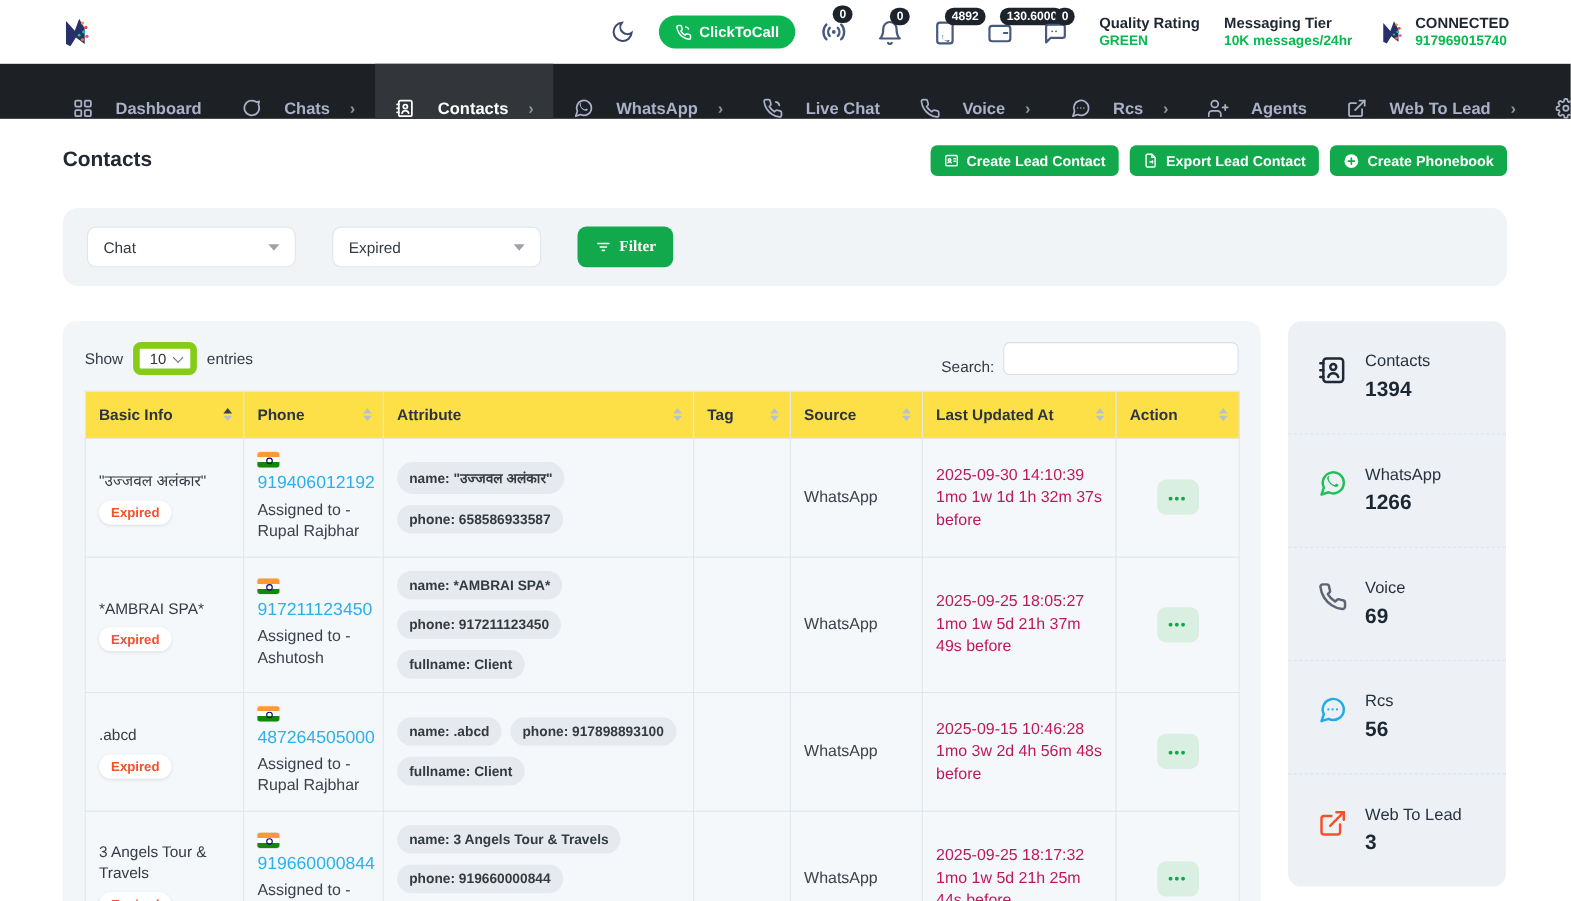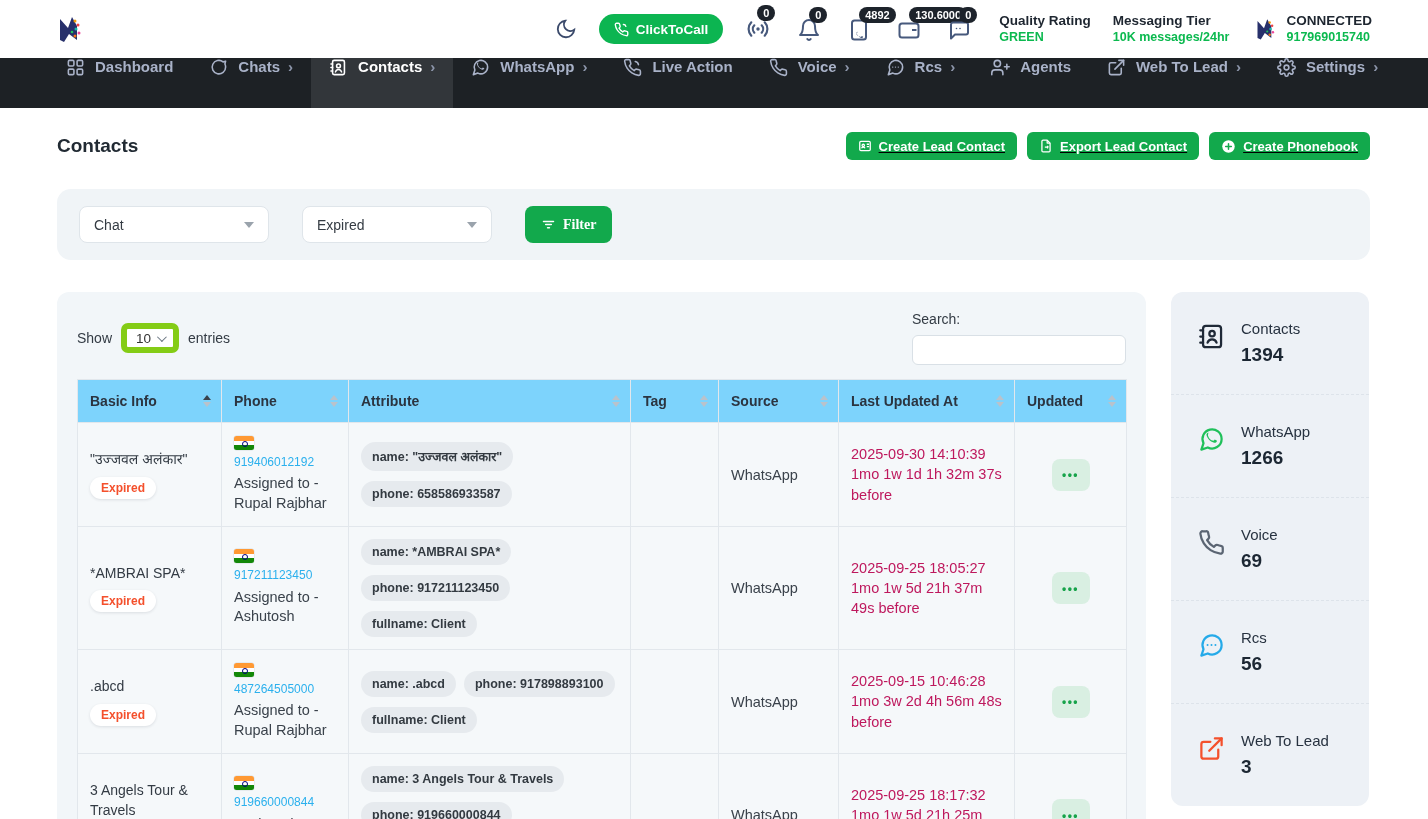--- a/index.html
+++ b/index.html
@@ -19,30 +19,30 @@
   .ibadge .badge { position:absolute; top:-11px; left:12px; background:#1d232b; color:#fff;
     font-size:11px; font-weight:700; border-radius:999px; padding:2px 6px; white-space:nowrap; line-height:1.1; }
   .status-block { line-height:1.25; }
   .status-block .lbl { font-size:13.5px; font-weight:700; color:#1e2630; }
   .status-block .val { font-size:12.5px; font-weight:700; color:#0bb94f; }
   .connected { display:flex; align-items:center; gap:9px; }
   .mini-brand { width:26px; height:26px; }
 
   
   .nav { height:50px; background:#1d2125; display:flex; align-items:stretch; padding-left:48px; }
-  .nav-item { display:flex; align-items:flex-start; gap:10px; color:#a9b2c8; font-size:15px; font-weight:600;
+  .nav-item { display:flex; align-items:flex-end; gap:20px; color:#a9b2c8; font-size:15px; font-weight:600;
     padding:0 18px; cursor:pointer; white-space:nowrap; }
   .nav-item .nicon { width:19px; height:19px; }
   .nav-item .chev { font-size:15px; color:#8d96ab; margin-left:-2px; }
   .nav-item.is-active { background:#32363a; color:#fff; font-weight:700; }
 
   
   .page-head { display:flex; align-items:center; padding:24px 58px 0 57px; }
   .page-title { font-size:19px; font-weight:700; color:#212a33; }
-  .head-actions { margin-left:auto; display:flex; gap:10px;text-decoration:underline; }
+  .head-actions { margin-left:auto; display:flex; gap:10px; }
   .g-btn { display:flex; align-items:center; gap:7px; background:#12a94c; color:#fff; border:none;
     border-radius:6px; height:28px; padding:0 12px; font-size:13px; font-weight:700; cursor:pointer; }
 
   
   .filter-card { margin:29px 58px 0 57px; background:#f0f4f7; border-radius:14px; height:71px;
     display:flex; align-items:center; padding:0 22px; gap:33px; }
   .select { width:190px; height:37px; background:#fff; border:1px solid #dfe5ea; border-radius:8px;
     display:flex; align-items:center; padding:0 14px; font-size:14px; color:#343b43; cursor:pointer; }
   .select .caret { margin-left:auto; width:0; height:0; border-left:5px solid transparent;
     border-right:5px solid transparent; border-top:6px solid #9aa3ac; }
@@ -50,48 +50,48 @@
     border-radius:8px; height:37px; padding:0 16px; font-size:14px; font-weight:700; cursor:pointer;font-family:Liberation Serif, serif; }
 
   
   .main { display:flex; gap:25px; padding:32px 58px 0 57px; align-items:flex-start; }
   .table-card { width:1089px; background:#f2f6f9; border-radius:12px; padding:19px 20px; }
   .controls { display:flex; align-items:center; font-size:14px; color:#333b44; margin-bottom:14px; }
   .len-select { width:58px; height:30px; background:#fff; border:6px solid #84cc16; border-radius:7px;
     display:flex; align-items:center; padding:0 9px; margin:0 9px; font-size:13.5px; color:#333; cursor:pointer; }
   .len-select .vchev { margin-left:auto; width:7px; height:7px; border-right:1.7px solid #6b7682;
     border-bottom:1.7px solid #6b7682; transform:rotate(45deg) translateY(-2px); }
-  .search-wrap { margin-left:auto; display:flex; align-items:flex-start; gap:8px;flex-direction:column; }
+  .search-wrap { margin-left:auto; display:flex; align-items:flex-end; gap:8px; }
   .search-input { width:214px; height:30px; background:#fff; border:1px solid #d9e0e6; border-radius:6px;
     padding:0 10px; font-size:13.5px; outline:none; }
 
   table { border-collapse:collapse; width:1049px; table-layout:fixed; }
   th,td { border:1px solid #e2e7ec; vertical-align:middle; }
-  thead th { height:43px; background:#7dd3fc; font-size:14px; font-weight:700; color:#2b3440;
+  thead th { height:43px; background:#fde047; font-size:14px; font-weight:700; color:#2b3440;
     text-align:left; padding:0 10px 0 12px; cursor:pointer; }
   .th-inner { display:flex; align-items:center; }
   .sorters { margin-left:auto; display:flex; flex-direction:column; gap:2px; }
   .arr { width:0; height:0; border-left:4px solid transparent; border-right:4px solid transparent; }
   .arr.up { border-bottom:5px solid #b9c2cb; }
   .arr.down { border-top:5px solid #b9c2cb; }
   .arr.up.is-active { border-bottom-color:#39424c; }
   tbody td { background:#f5f8fa; height:104px; padding:12px; font-size:14.5px; color:#3a424b; }
   .c-basic { width:144px; } .c-phone { width:127px; } .c-attr { width:282px; } .c-tag { width:88px; }
   .c-source { width:120px; } .c-upd { width:176px; } .c-act { width:112px; }
 
   .b-name { font-size:14px; color:#333b44; line-height:1.4; }
   .badge-expired { display:inline-block; margin-top:7px; background:#fff; color:#f4502c; font-size:12px;
     font-weight:700; border-radius:999px; padding:4px 11px; box-shadow:0 1px 3px rgba(30,40,60,.12); }
   .badge-expired:empty { display:none; }
 
   .flag { width:20px; height:14px; border-radius:2.5px; margin-bottom:5px; position:relative;
     background:linear-gradient(#f93 33.3%, #fff 33.3% 66.6%, #138808 66.6%); box-shadow:0 0 0 .5px #d8dde2; }
   .flag::after { content:""; position:absolute; left:50%; top:50%; width:4px; height:4px; margin:-2px 0 0 -2px;
     border:1px solid #000080; border-radius:50%; }
-  .phone-num { color:#2bb0ed; font-size:12px; cursor:pointer; line-height:1.3; }
+  .phone-num { color:#2bb0ed; font-size:16px; cursor:pointer; line-height:1.3; }
   .assigned { margin-top:4px; font-size:14.5px; color:#3a424b; line-height:1.35; }
 
   .pills { display:flex; flex-wrap:wrap; gap:10px 8px; }
   .pill { background:#e6eaee; color:#333a41; font-size:12.5px; font-weight:700; border-radius:999px;
     padding:6px 11px; white-space:nowrap; overflow:hidden; text-overflow:ellipsis; max-width:100%; }
   .upd { line-height:1.4; color:#be185d; }
   .act-btn { width:38px; height:32px; background:#d9efe2; border:none; border-radius:8px; cursor:pointer;
     color:#17a34a; font-weight:700; }
   .act-btn::after { content:"\2022\2022\2022"; letter-spacing:1.5px; font-size:12px; }
 
@@ -257,21 +257,21 @@
       <span class="chev">›</span>
     </div>
 
     <div class="nav-item">
       <span class="nicon">
         <svg viewBox="0 0 24 24" width="100%" height="100%" fill="none" stroke="currentColor" stroke-width="2" stroke-linecap="round" stroke-linejoin="round">
           <path d="M22 16.9v3a2 2 0 0 1-2.2 2 19.8 19.8 0 0 1-8.6-3.1 19.5 19.5 0 0 1-6-6A19.8 19.8 0 0 1 2.1 4.1 2 2 0 0 1 4.1 2h3a2 2 0 0 1 2 1.7 12.8 12.8 0 0 0 .7 2.8 2 2 0 0 1-.5 2.1L8.1 9.9a16 16 0 0 0 6 6l1.3-1.3a2 2 0 0 1 2.1-.4 12.8 12.8 0 0 0 2.8.7 2 2 0 0 1 1.7 2z"></path>
           <path d="M15.5 4.5a5 5 0 0 1 4 4"></path>
         </svg>
       </span>
-      <span>Live Action</span>
+      <span>Live Chat</span>
 
     </div>
 
     <div class="nav-item">
       <span class="nicon">
         <svg viewBox="0 0 24 24" width="100%" height="100%" fill="none" stroke="currentColor" stroke-width="2" stroke-linecap="round" stroke-linejoin="round">
           <path d="M22 16.9v3a2 2 0 0 1-2.2 2 19.8 19.8 0 0 1-8.6-3.1 19.5 19.5 0 0 1-6-6A19.8 19.8 0 0 1 2.1 4.1 2 2 0 0 1 4.1 2h3a2 2 0 0 1 2 1.7 12.8 12.8 0 0 0 .7 2.8 2 2 0 0 1-.5 2.1L8.1 9.9a16 16 0 0 0 6 6l1.3-1.3a2 2 0 0 1 2.1-.4 12.8 12.8 0 0 0 2.8.7 2 2 0 0 1 1.7 2z"></path>
         </svg>
       </span>
       <span>Voice</span>
@@ -468,21 +468,21 @@
                 <span>Last Updated At</span>
                 <span class="sorters">
                   <span class="arr up"></span>
                   <span class="arr down"></span>
                 </span>
               </span>
             </th>
 
             <th>
               <span class="th-inner">
-                <span>Updated</span>
+                <span>Action</span>
                 <span class="sorters">
                   <span class="arr up"></span>
                   <span class="arr down"></span>
                 </span>
               </span>
             </th>
           </tr>
       </thead>
       <tbody>
 

